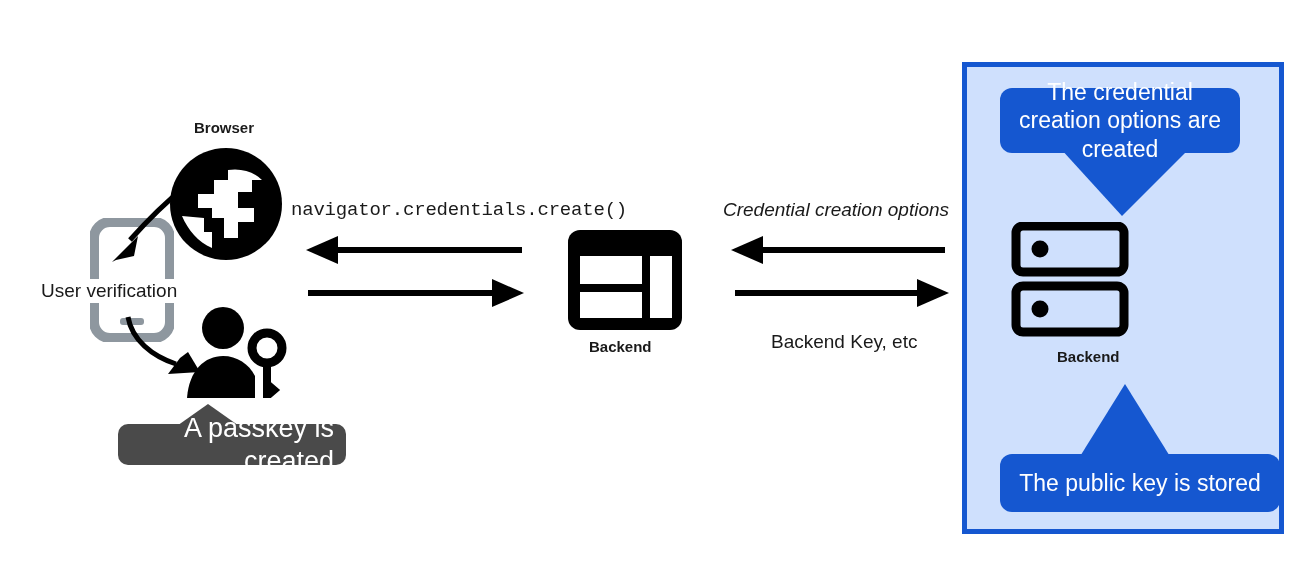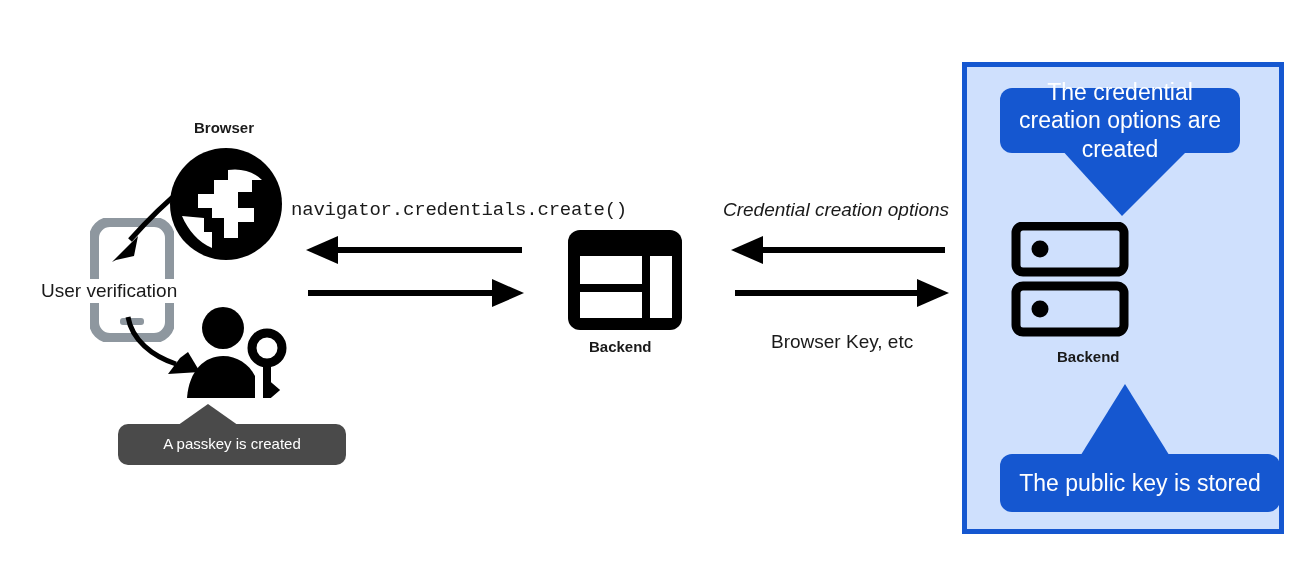--- a/index.html
+++ b/index.html
@@ -36,21 +36,21 @@
     color: #ffffff;
     display: flex;
     align-items: center;
     justify-content: center;
     text-align: center;
     line-height: 1.22;
     box-sizing: border-box;
     padding: 20px 12px;
   }
   .bubble-blue { background: #1557d0; font-size: 23px; }
-  .bubble-gray { background: #4a4a4a; font-size: 15px; border-radius: 10px; }
+  .bubble-gray { background: #4a4a4a; font-size: 27px; border-radius: 10px; text-align: right; }
 
   #bubble-credential-options {
     left: 1000px; top: 88px; width: 240px; height: 65px;
   }
   #bubble-public-key-stored {
     left: 1000px; top: 454px; width: 280px; height: 58px;
   }
   #bubble-passkey-created {
     left: 118px; top: 424px; width: 228px; height: 41px;
   }
@@ -191,15 +191,15 @@
   <svg class="abs arrow-group" viewBox="0 0 1310 568">
     <line x1="755" y1="250" x2="945" y2="250" stroke="#000000" stroke-width="6"></line>
     <polygon points="731 250 763 236 763 264" fill="#000000"></polygon>
   </svg>
   <div class="abs label-plain" id="label-credential-creation-options">Credential creation options</div>
 
   <svg class="abs arrow-group" viewBox="0 0 1310 568">
     <line x1="735" y1="293" x2="925" y2="293" stroke="#000000" stroke-width="6"></line>
     <polygon points="949 293 917 279 917 307" fill="#000000"></polygon>
   </svg>
-  <div class="abs label-plain" id="label-public-key-etc">Browser Key, etc</div>
+  <div class="abs label-plain" id="label-public-key-etc">Backend Key, etc</div>
 
 </div>
 
 </body></html>

